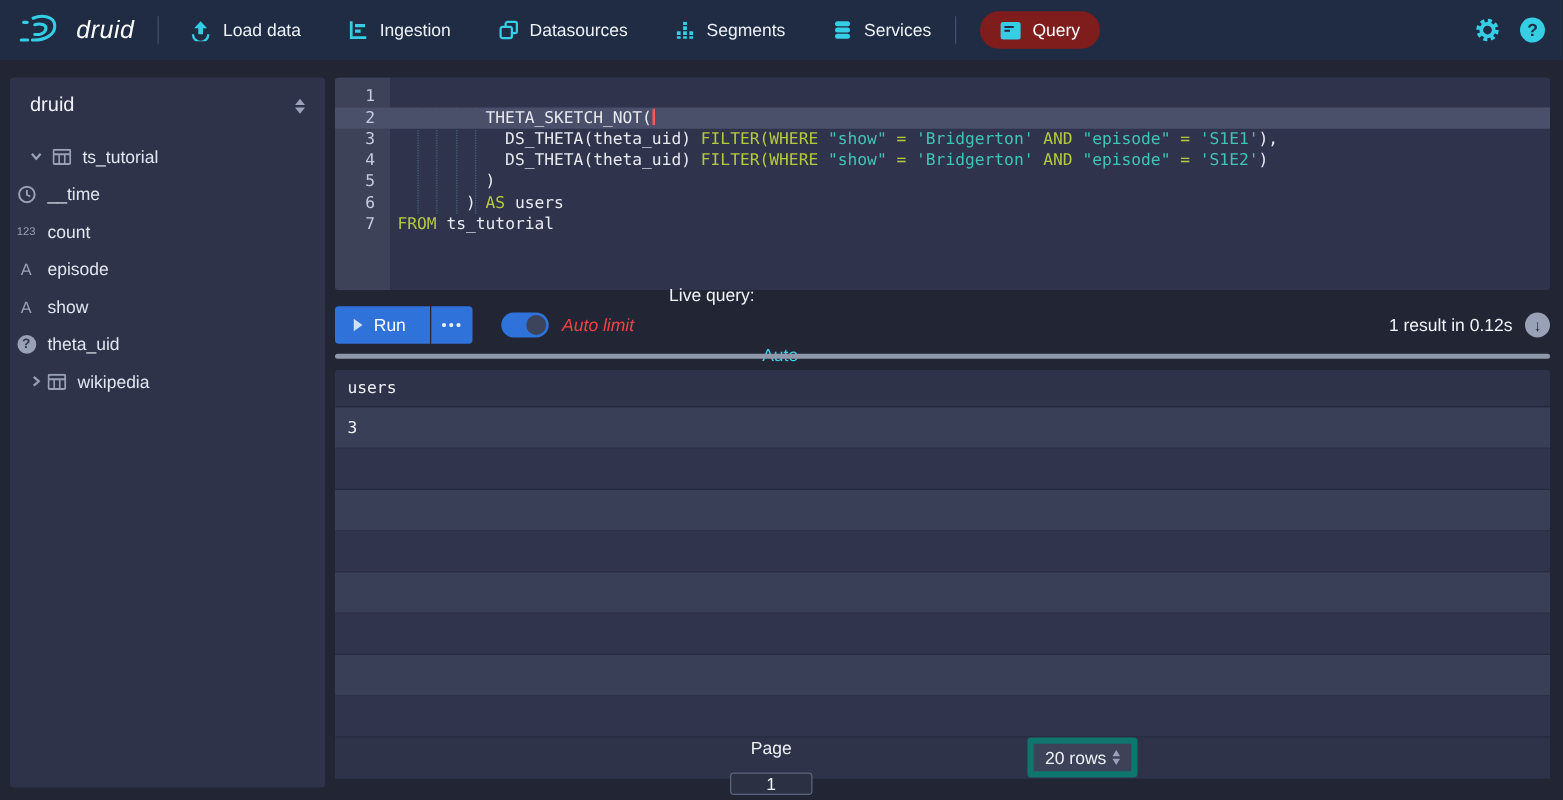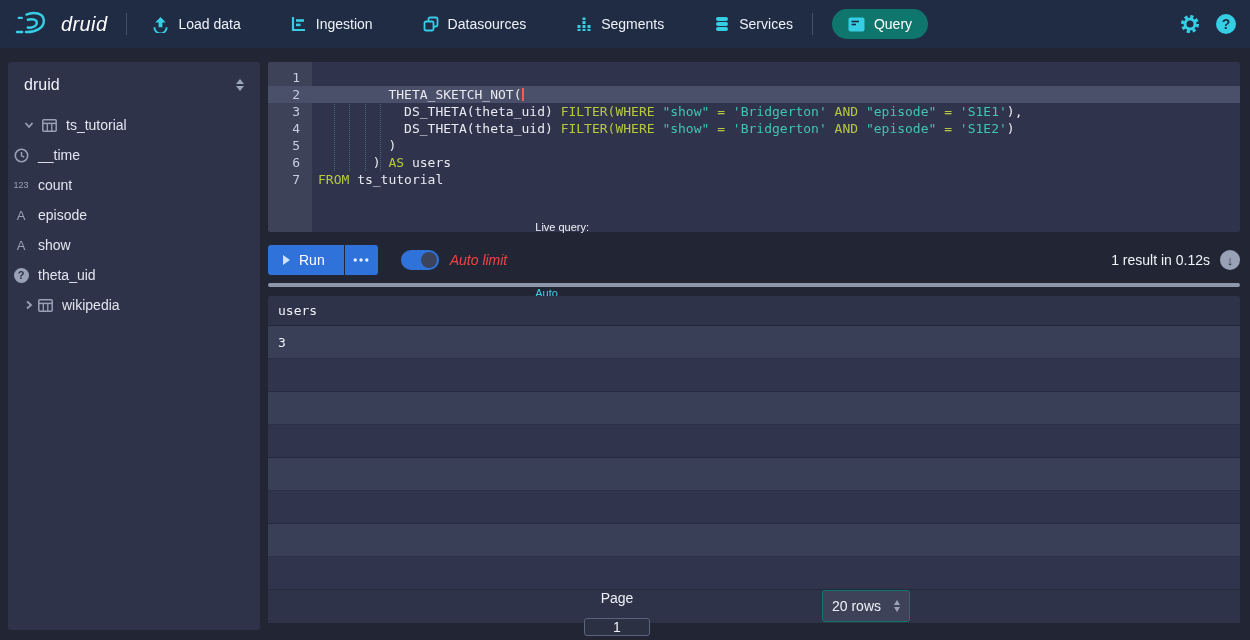--- a/index.html
+++ b/index.html
@@ -11,23 +11,23 @@
     color:#eef1f6;
   }
   svg { display:block; }
 
   
   .header { position:absolute; top:0; left:0; right:0; height:48px; background:#1f2c44;
             display:flex; align-items:center; padding:0 14px; z-index:5; }
   .brand { display:flex; align-items:center; gap:9px; cursor:pointer; }
   .brand-text { color:#ffffff; font-size:20px; font-style:italic; letter-spacing:.4px; }
   .nav-divider { width:1px; height:22px; background:#41506b; margin:0 19px; }
-  .nav { display:flex; gap:50px; margin-left:6px; align-items:center; }
+  .nav { display:flex; gap:38px; margin-left:6px; align-items:center; }
   .nav-item { display:flex; align-items:center; gap:9px; color:#eef2f8; font-size:14px; cursor:pointer; white-space:nowrap; }
-  .query-pill { display:flex; align-items:center; gap:9px; background:#0f766e; border-radius:16px;
+  .query-pill { display:flex; align-items:center; gap:9px; background:#7f1d1d; border-radius:16px;
                 padding:7px 16px; color:#ffffff; font-size:14px; cursor:pointer; }
   .header-right { margin-left:auto; display:flex; align-items:center; gap:15px; }
   .help-circle { width:20px; height:20px; border-radius:50%; background:#35cee4; color:#1f2c44;
                  font-weight:bold; font-size:14px; display:flex; align-items:center; justify-content:center; cursor:pointer; }
   .gear { cursor:pointer; }
 
   
   .sidebar { position:absolute; left:8px; top:62px; width:252px; bottom:10px;
              background:#2e3349; border-radius:3px; padding-top:12px; }
   .sb-header { display:flex; align-items:center; justify-content:space-between;
@@ -65,21 +65,21 @@
   .runbar { position:absolute; left:268px; right:10px; top:240px; height:40px;
             display:flex; align-items:center; }
   .btn-run { display:flex; align-items:center; gap:9px; background:#2f72d9; color:#fff; font-size:14px;
              height:30px; padding:0 19px 0 15px; border-radius:3px 0 0 3px; cursor:pointer; }
   .play { width:0; height:0; border-top:5px solid transparent; border-bottom:5px solid transparent; border-left:7px solid #cfe0f7; }
   .btn-more { background:#2f72d9; color:#e8f0fb; height:30px; width:33px; border-radius:0 3px 3px 0; margin-left:1px;
               display:flex; align-items:center; justify-content:center; font-weight:bold; font-size:15px; letter-spacing:1px; cursor:pointer; }
   .switch { width:38px; height:20px; border-radius:10px; background:#2f72d9; position:relative; margin:0 11px 0 23px; cursor:pointer; flex:none; }
   .knob { position:absolute; right:2px; top:2px; width:16px; height:16px; border-radius:50%; background:#3c445c; }
   .auto-limit { font-size:14px; color:#ef4444;font-style:italic; }
-  .live { margin-left:28px; font-size:11px; color:#f0f3f8; display:flex; gap:6px;flex-direction:column; }
+  .live { margin-left:28px; font-size:14px; color:#f0f3f8; display:flex; gap:6px; }
   .live-val { color:#3fd0e4; cursor:pointer;margin-top:48px; }
   .result-group { margin-left:auto; display:flex; align-items:center; gap:10px; font-size:14px; color:#f0f3f8; }
   .dl { width:20px; height:20px; border-radius:50%; background:#99a1b6; color:#272b3d; font-weight:bold; font-size:13px;
         display:flex; align-items:center; justify-content:center; cursor:pointer; }
 
   
   .splitter { position:absolute; left:268px; right:10px; top:283px; height:4px; background:#8f97ab; border-radius:2px; cursor:row-resize; }
 
   
   .results { position:absolute; left:268px; right:10px; top:296px; height:294px; background:#2e3349;
@@ -94,21 +94,21 @@
   
   .pager { position:absolute; left:268px; right:10px; top:590px; height:33px; background:#2e3349; }
   .pg-btn { position:absolute; top:0; width:276px; height:32px; background:#3d4259; border-radius:3px;
             color:#7e88a0; font-size:14px; display:flex; align-items:center; justify-content:center; cursor:pointer; }
   .pg-prev { left:3px; }
   .pg-next { right:2px; }
   .page-group { position:absolute; left:316px; top:0; height:32px; display:flex; align-items:center; gap:12px; font-size:14px; color:#eef1f6;flex-direction:column; }
   .page-input { width:66px; height:29px; background:#2b3042; border:1px solid #5b647f; border-radius:3px;
                 color:#eef1f6; text-align:center; font-size:14px; font-family:"Liberation Sans", sans-serif; }
   .rows-select { position:absolute; left:554px; top:0; width:88px; height:32px; background:#3d4259;
-                 border:1px solid #0f766e; border-radius:3px; display:flex; align-items:center;
+                 border:5px solid #0f766e; border-radius:3px; display:flex; align-items:center;
                  justify-content:space-between; padding:0 9px; font-size:14px; color:#eef1f6; cursor:pointer; }
   .caret-stack { display:flex; flex-direction:column; gap:2px; }
   .caret-stack .tri-up, .caret-stack .tri-down { border-left-width:3.5px; border-right-width:3.5px; }
 </style>
 </head>
 <body>
 
 <div class="header">
   <div class="brand">
     <svg width="38" height="32" viewBox="0 0 40 34">

